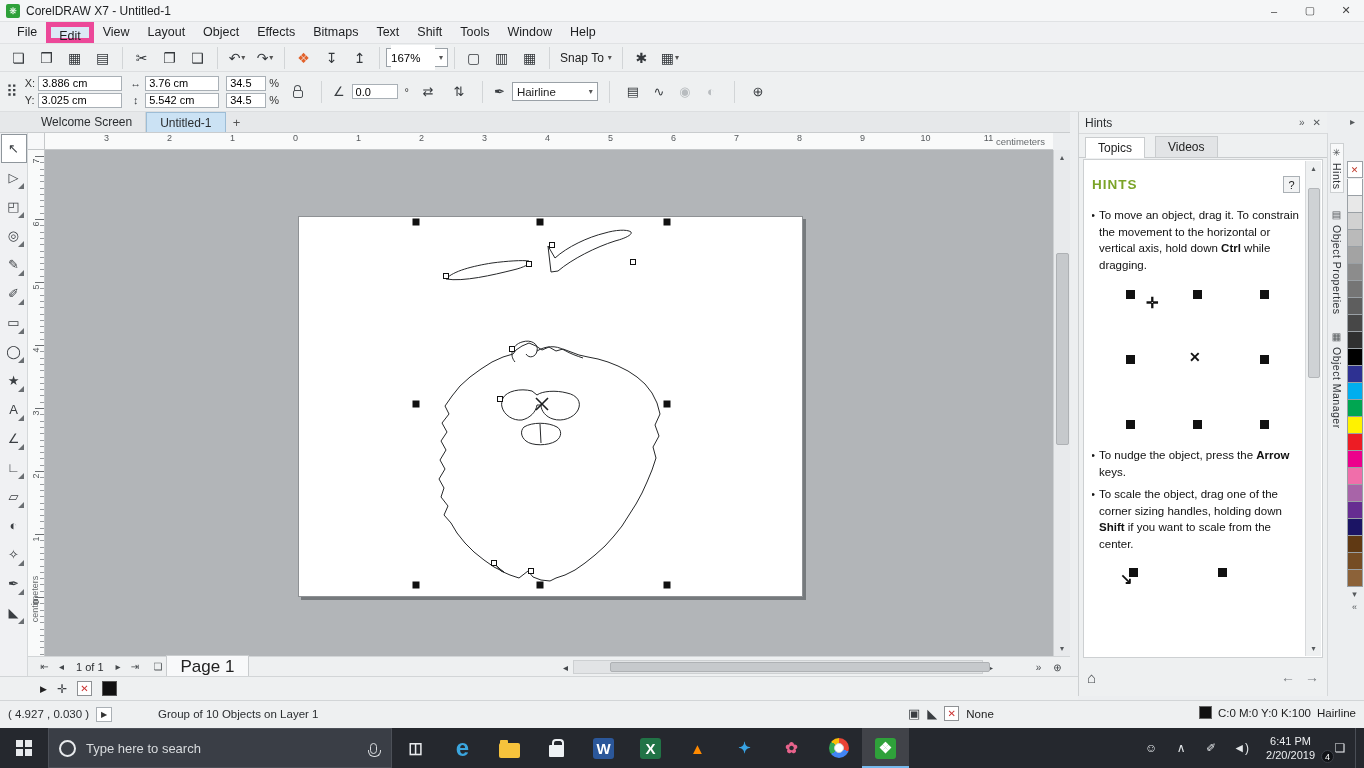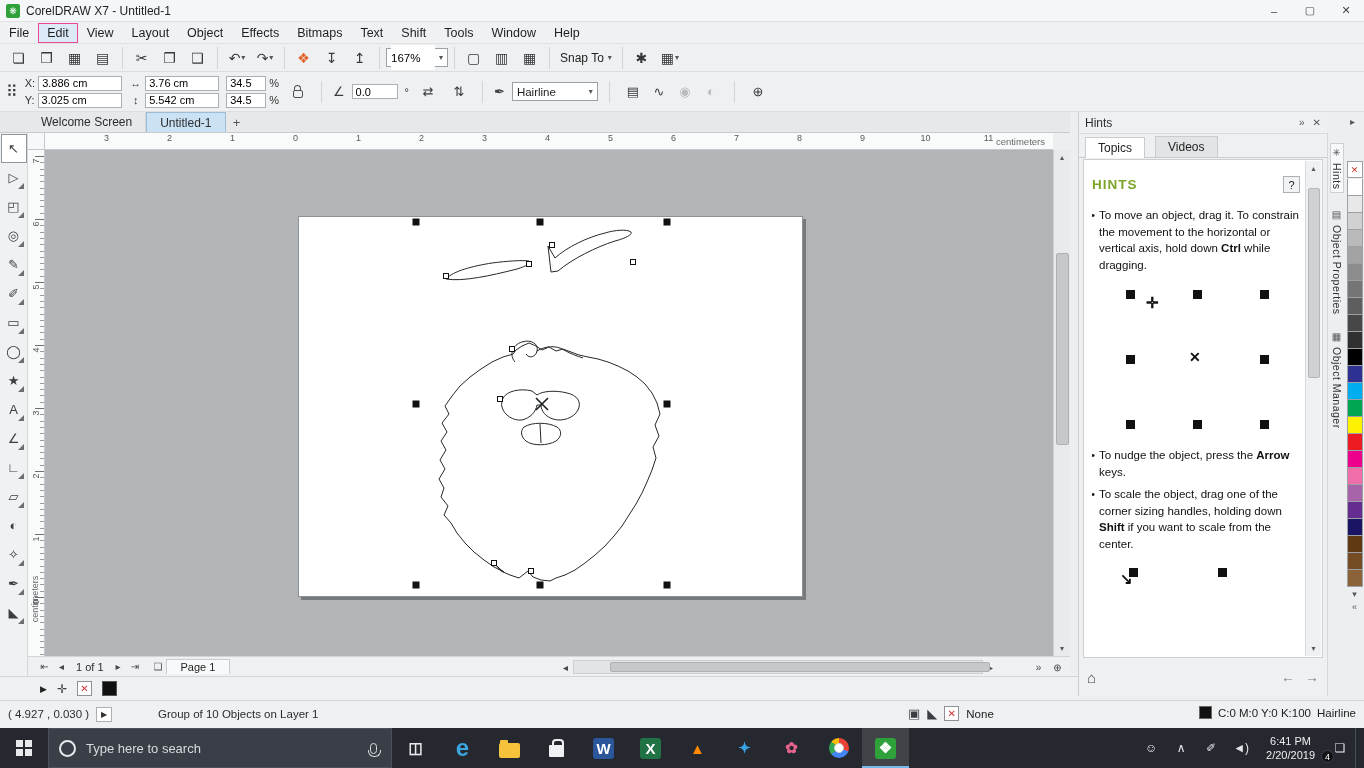--- a/index.html
+++ b/index.html
@@ -9,23 +9,23 @@
   input { font:inherit; }
 
   
   .titlebar { position:absolute; left:0; top:0; width:1364px; height:22px; background:#f5f6f7; border-bottom:1px solid #e0e2e4; display:flex; align-items:center; padding-left:6px; }
   .app-ico { width:14px; height:14px; background:#2fa13a; color:#fff; font-size:9px; display:flex; align-items:center; justify-content:center; border-radius:2px; margin-right:6px; }
   .title { font-size:12px; color:#1d1f21; }
   .win-controls { margin-left:auto; display:flex; height:100%; }
   .win-controls button { width:36px; height:100%; font-size:11px; color:#444; display:flex; align-items:center; justify-content:center; }
 
   
-  .menubar { position:absolute; left:0; top:22px; width:1364px; height:22px; background:#f0f1f3; border-bottom:1px solid #e0e2e4; display:flex; align-items:center; }
+  .menubar { position:absolute; left:0; top:22px; width:1364px; height:22px; background:#f0f1f3; border-bottom:1px solid #e0e2e4; display:flex; padding-left:8px; }
   .menu-item { padding:2px 8px; font-size:12.5px; color:#1d1f21; border:1px solid transparent; }
-  .menu-item.focused { border:1px solid #ec4899; background:#dcE9f6; }
+  .menu-item.focused { border:5px solid #ec4899; background:#dcE9f6; }
 
   
   .stdbar { position:absolute; left:0; top:44px; width:1364px; height:28px; background:#eef0f1; border-bottom:1px solid #dcdee0; display:flex; align-items:center; padding-left:6px; gap:2px; }
   .tb-group { display:flex; align-items:center; gap:2px; }
   .tb-btn { height:24px; min-width:26px; display:flex; align-items:center; justify-content:center; color:#34383c; }
   .tb-btn .g { font-size:14px; }
   .tb-btn .caret { font-size:8px; color:#555; margin-left:1px; }
   .vsep { width:1px; height:22px; background:#d2d5d7; margin:0 4px; display:inline-block; flex:0 0 auto; }
   .combo { border:1px solid #9aa1a7; background:#fff; height:19px; display:flex; align-items:center; padding:0 4px; gap:4px; font-size:11.5px; }
   .zoom-input { width:44px; border:none; outline:none; font-size:11.5px; height:25px; }
@@ -93,21 +93,21 @@
 
   .vscroll { position:absolute; left:1025px; top:17px; width:17px; height:506px; background:#e8eaec; border-left:1px solid #cdd0d2; display:flex; flex-direction:column; align-items:center; }
   .vscroll .sbtn { height:15px; width:17px; font-size:8px; color:#55595c; display:flex; align-items:center; justify-content:center; }
   .vscroll .track { flex:1; width:17px; position:relative; }
   .vscroll .thumb { position:absolute; left:2px; top:88px; width:13px; height:192px; background:#c6c9cc; border:1px solid #aeb1b4; border-radius:2px; }
 
   .navrow { position:absolute; left:0; top:523px; width:1042px; height:20px; background:#eef0f1; border-top:1px solid #d2d5d7; display:flex; align-items:center; padding-left:8px; font-size:11px; }
   .navrow .nbtn { width:17px; height:16px; font-size:10px; color:#44484c; display:flex; align-items:center; justify-content:center; }
   .pageinfo { margin:0 6px; color:#2a2d30;text-align:right; }
   .ptab-ico { font-size:10px; color:#55595c; margin:0 3px 0 10px; }
-  .ptab { padding:1px 14px; background:#f8f9fa; border:1px solid #c9ccce; border-bottom:none; font-size:11px; }
+  .ptab { padding:1px 14px; background:#f8f9fa; border:1px solid #c9ccce; border-bottom:none; font-size:17px; }
   .hscroll { position:absolute; left:530px; top:2px; height:16px; width:440px; display:flex; align-items:center; }
   .hscroll .nbtn { width:15px; }
   .hscroll .track { flex:1; height:14px; background:#e2e4e6; border:1px solid #cdd0d2; position:relative; }
   .hscroll .thumb { position:absolute; top:1px; left:36px; width:380px; height:10px; background:#c6c9cc; border:1px solid #aeb1b4; border-radius:2px; }
   .nav-end { position:absolute; right:4px; top:2px; display:flex; gap:2px; }
   .nav-end .nbtn { font-size:10px; }
 
   
   .minirow { position:absolute; left:0; top:676px; width:1078px; height:24px; background:#eef0f1; border-top:1px solid #d2d5d7; display:flex; align-items:center; padding-left:40px; gap:10px; }
   .mini-fly { font-size:9px; color:#222; }

